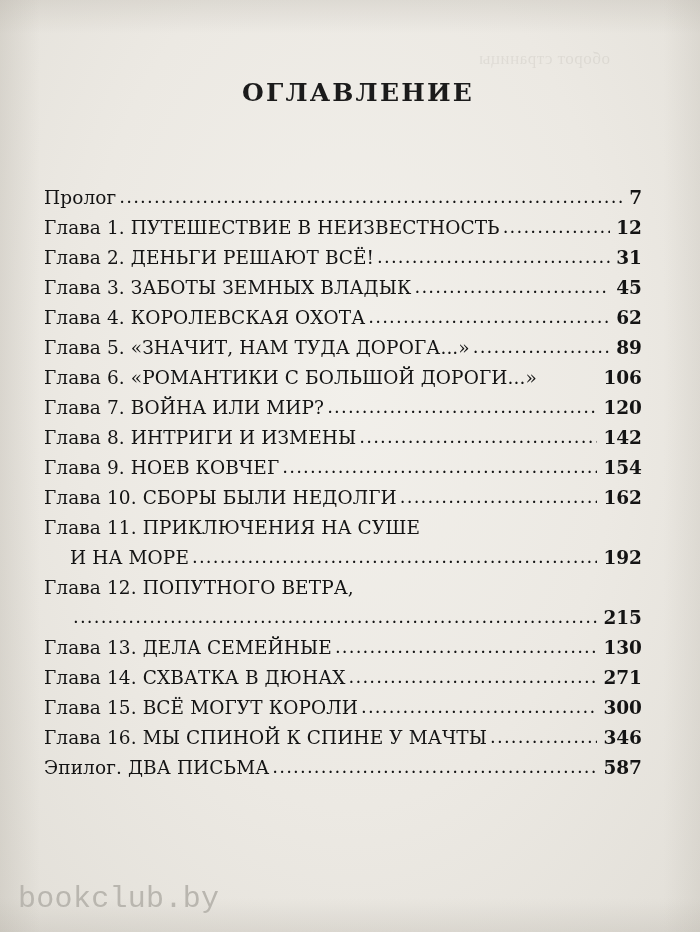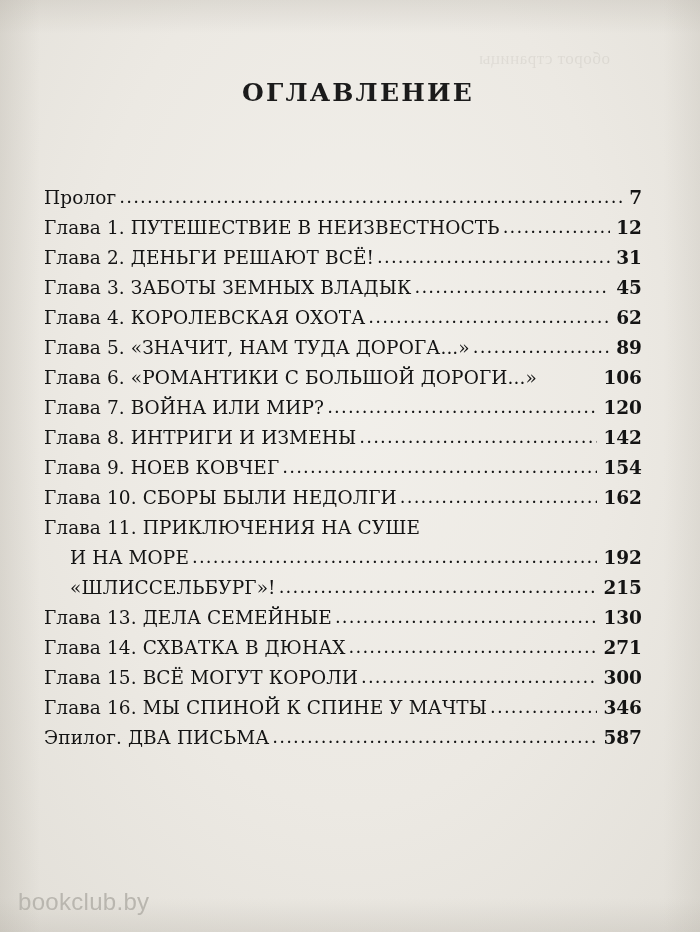--- a/index.html
+++ b/index.html
@@ -108,22 +108,22 @@
     font-weight: 700;
     padding-left: 4px;
     color: #141414;
   }
 
   .watermark {
     position: absolute;
     left: 18px;
     bottom: 16px;
     z-index: 3;
-    font-family: Liberation Sans, sans-serif;
-    font-size: 24px;
+    font-family: Liberation Mono, monospace;
+    font-size: 30px;
     color: #b9b6af;
     letter-spacing: 0.3px;
     user-select: none;
   }
 </style>
 </head>
 <body>
 
 <div class="page">
   <div class="ghost">оборот страницы</div>
@@ -189,22 +189,25 @@
         </li>
         <li class="toc-row nodots">
           <span class="toc-label">Глава 11. ПРИКЛЮЧЕНИЯ НА СУШЕ</span>
           <span class="spacer"></span>
         </li>
         <li class="toc-row sub">
           <span class="toc-label">И НА МОРЕ</span>
           <span class="dots">........................................................................................................................</span>
           <span class="toc-page">192</span>
         </li>
+        <li class="toc-row nodots">
+          <span class="toc-label">Глава 12. ПОПУТНОГО ВЕТРА,</span>
+          <span class="spacer"></span>
+        </li>
         <li class="toc-row sub">
-          <span class="toc-label">«ШЛИССЕЛЬБУРГ»!</span>
           <span class="dots">........................................................................................................................</span>
           <span class="toc-page">215</span>
         </li>
         <li class="toc-row">
           <span class="toc-label">Глава 13. ДЕЛА СЕМЕЙНЫЕ</span>
           <span class="dots">........................................................................................................................</span>
           <span class="toc-page">130</span>
         </li>
         <li class="toc-row">
           <span class="toc-label">Глава 14. СХВАТКА В ДЮНАХ</span>

